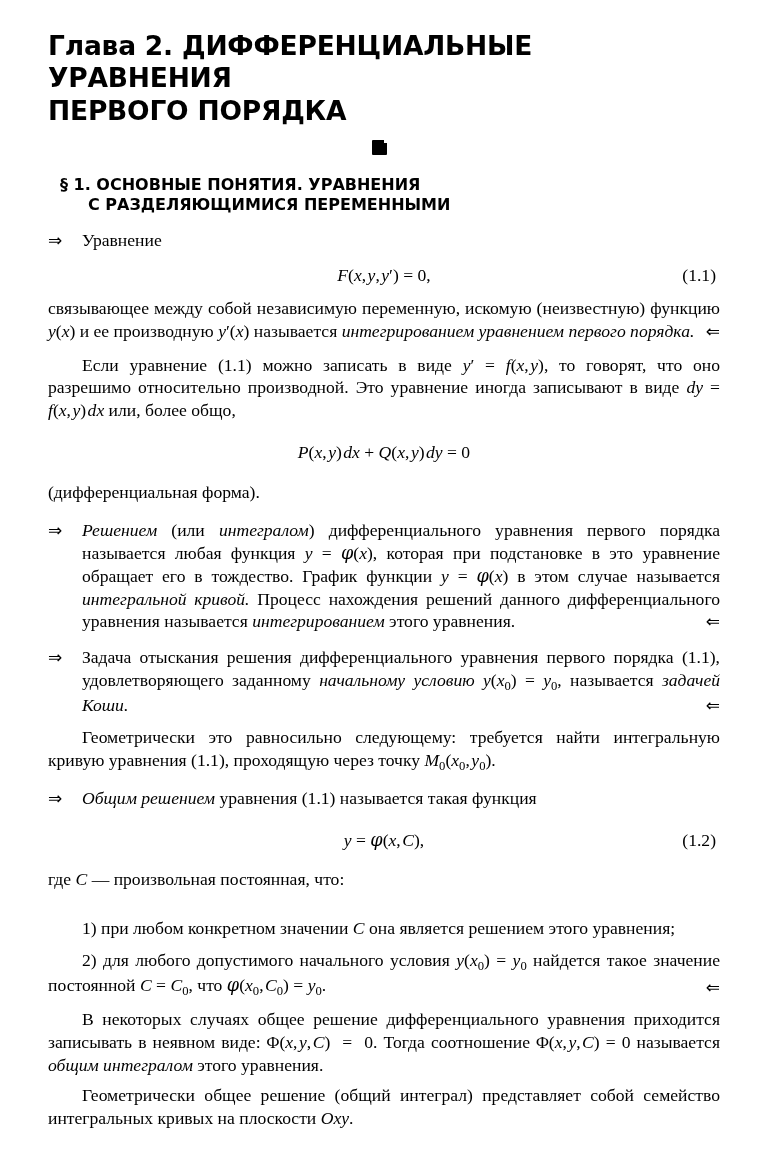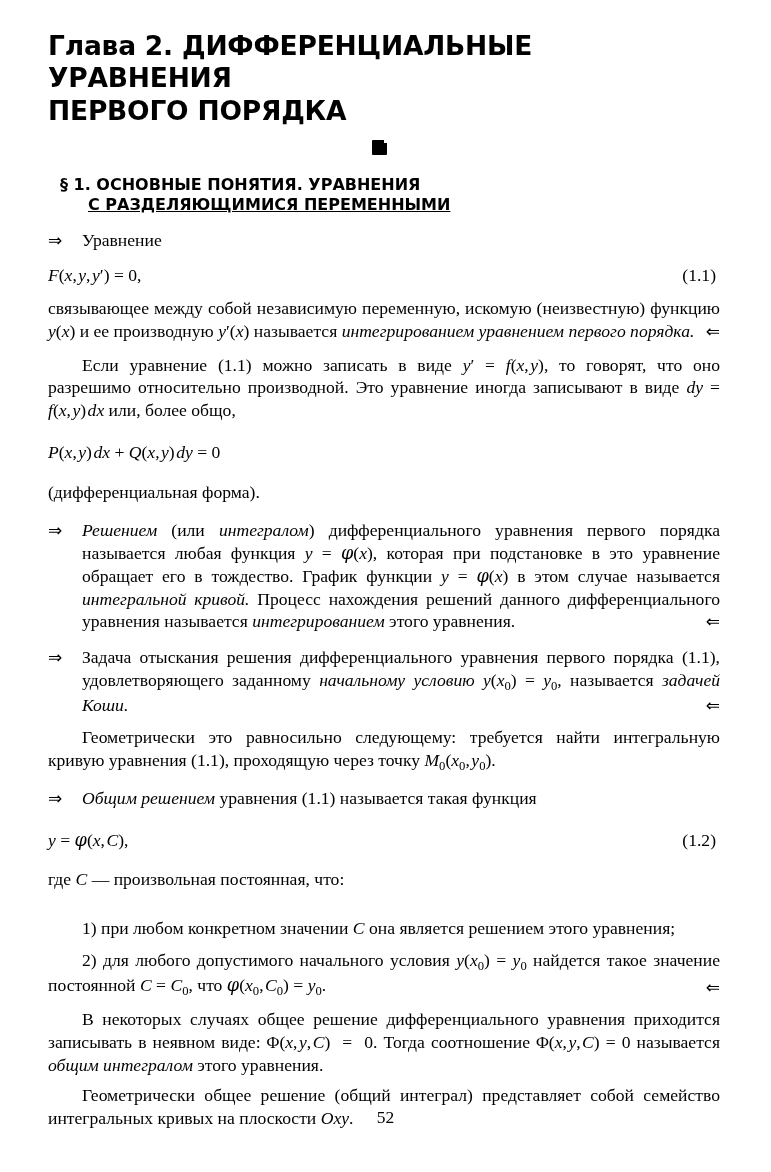--- a/index.html
+++ b/index.html
@@ -66,21 +66,20 @@
     font-family: "DejaVu Sans", sans-serif;
     font-weight: bold;
     font-size: 16px;
     line-height: 1.28;
     margin: 12px 0 0 0;
     padding: 0 0 0 12px;
   }
   .section-title .l2 {
     display: block;
     padding-left: 28px;
-    text-decoration: underline;
   }
   p {
     margin: 0;
     font-size: 17.6px;
     line-height: 1.30;
     text-align: justify;
     text-justify: inter-word;
   }
   .para {
     margin-top: 11px;
@@ -107,20 +106,21 @@
   }
   .endmark-line {
     text-align: right;
     font-family: "DejaVu Sans", sans-serif;
     font-size: 17px;
     line-height: 1.0;
     margin-top: -20px;
   }
   .eq {
     position: relative;
+    text-align: center;
     margin-top: 13px;
     margin-bottom: 11px;
     font-size: 17.6px;
   }
   .eq .num {
     position: absolute;
     right: 4px;
     top: 0;
     font-size: 17.6px;
   }
@@ -241,14 +241,13 @@
     <p class="para indent" style="margin-top:12px;">
       В некоторых случаях общее решение дифференциального уравнения приходится записывать в неявном виде: Φ(<i>x</i>, <i>y</i>, <i>C</i>) &nbsp;=&nbsp; 0. Тогда соотношение Φ(<i>x</i>, <i>y</i>, <i>C</i>) = 0 называется <i>общим интегралом</i> этого уравнения.
     </p>
 
     <p class="para indent" style="margin-top:7px;">
       Геометрически общее решение (общий интеграл) представляет собой семейство интегральных кривых на плоскости <i>Oxy</i>.
     </p>
 
   </div>
 
-  <div class="page-number">52</div>
 </div>
 
 </body></html>

